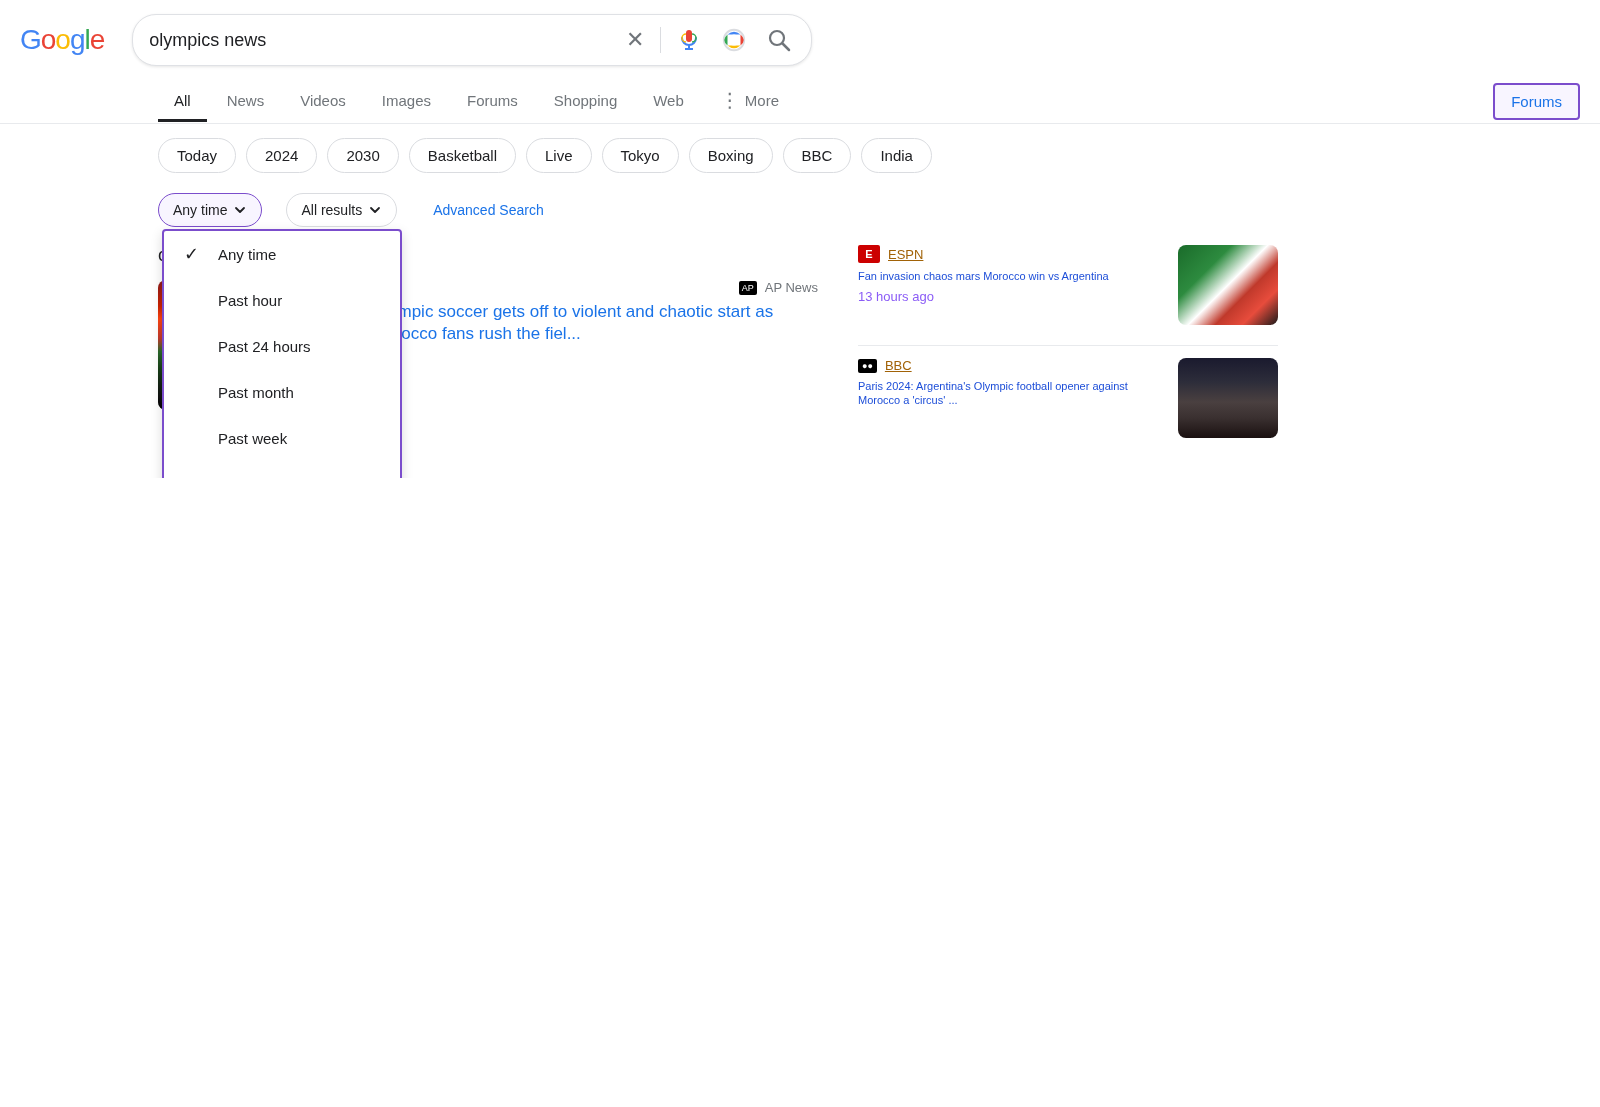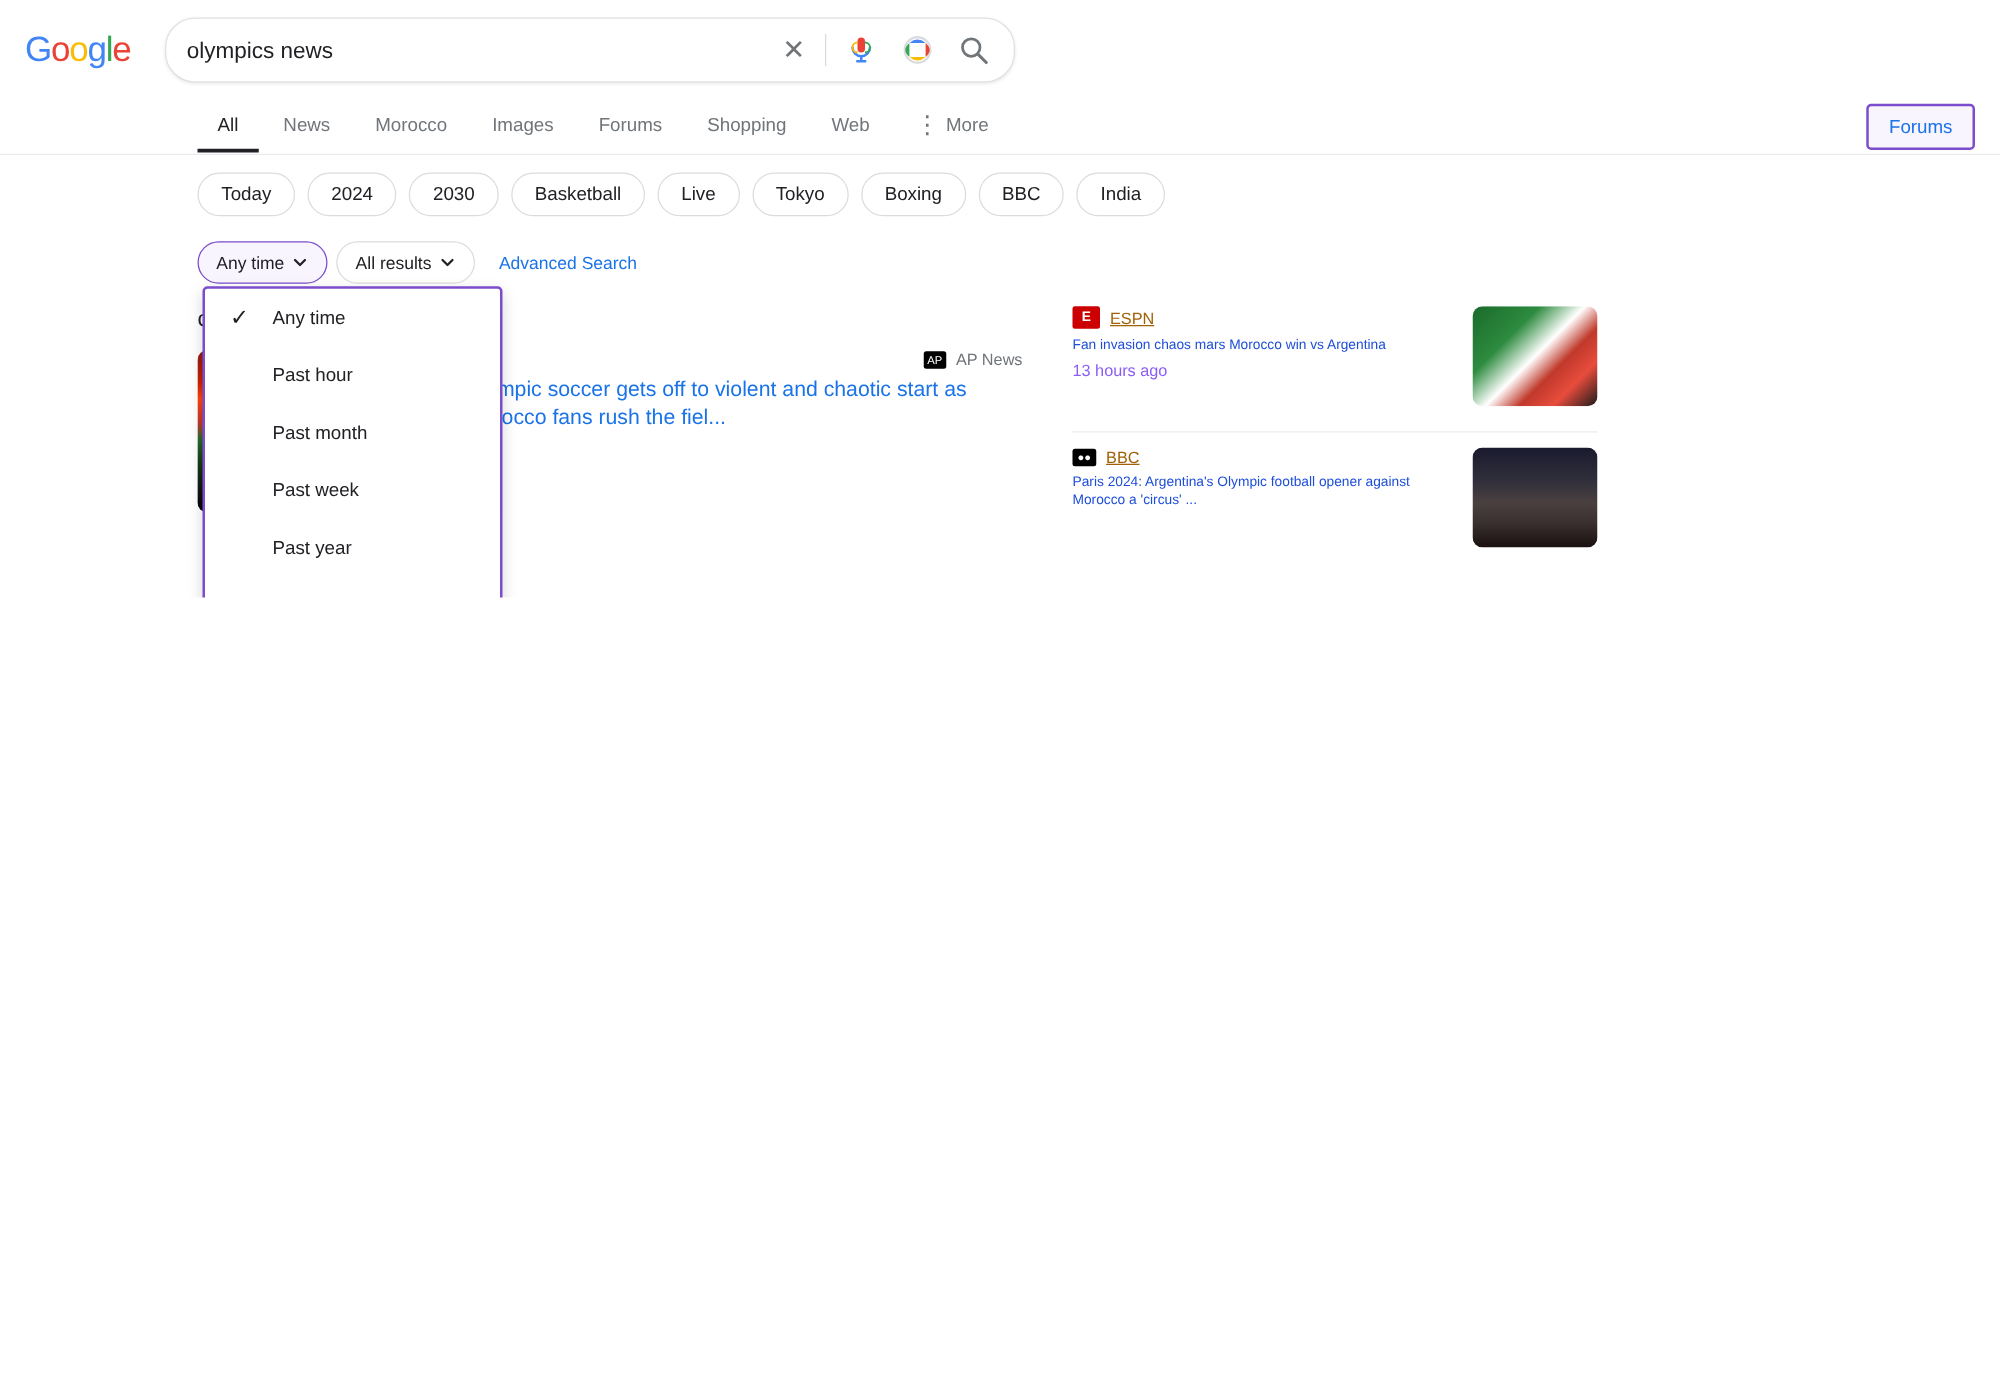--- a/index.html
+++ b/index.html
@@ -34,21 +34,21 @@
     .nav-tab { display: flex; align-items: center; padding: 10px 16px; font-size: 15px; color: #70757a; cursor: pointer; border-bottom: 3px solid transparent; text-decoration: none; white-space: nowrap; }
     .nav-tab.active { color: #202124; border-bottom: 3px solid #202124; font-weight: 500; }
     .nav-tab-more { display: flex; align-items: center; gap: 4px; }
     .tools-btn { margin-left: auto; padding: 8px 16px; font-size: 15px; color: #1a73e8; cursor: pointer; border: 2px solid #7b4dcc; border-radius: 4px; background: #f8f5ff; }
 
     
     .chips-row { display: flex; align-items: center; gap: 10px; padding: 14px 20px 10px 158px; overflow-x: auto; }
     .chip { padding: 8px 18px; border: 1px solid #dadce0; border-radius: 20px; font-size: 15px; color: #202124; background: #fff; cursor: pointer; white-space: nowrap; }
 
     
-    .tools-row { display: flex; align-items: center; padding: 10px 20px 8px 158px; gap: 7px; position: relative; }
+    .tools-row { display: flex; align-items: center; padding: 10px 20px 8px 158px; gap: 24px; position: relative; }
     .filter-btn { display: flex; align-items: center; gap: 6px; padding: 8px 14px; border: 1px solid #dadce0; border-radius: 20px; font-size: 14px; color: #202124; background: #fff; cursor: pointer; }
     .filter-btn svg { width: 14px; height: 14px; }
     .advanced-search-link { font-size: 14px; color: #1a73e8; cursor: pointer; padding: 8px 12px; text-decoration: none; }
 
     
     .dropdown-menu { position: absolute; top: 46px; left: 162px; background: #fff; border: 2px solid #7b4dcc; border-radius: 4px; min-width: 240px; z-index: 100; box-shadow: 0 4px 12px rgba(0,0,0,0.15); }
     .dropdown-item { display: flex; align-items: center; padding: 12px 20px; font-size: 15px; color: #202124; cursor: pointer; gap: 16px; }
     .dropdown-item.selected { font-weight: 500; }
     .check-icon { width: 18px; color: #202124; font-size: 18px; }
 
@@ -137,21 +137,21 @@
           <line x1="15.5" y1="15.5" x2="22" y2="22" stroke="#70757a" stroke-width="2.5" stroke-linecap="round"></line>
         </svg>
       </button>
     </div>
   </div>
 </div>
 
 <div class="nav-tabs">
   <a class="nav-tab active">All</a>
   <a class="nav-tab">News</a>
-  <a class="nav-tab">Morocco</a>
+  <a class="nav-tab">Videos</a>
   <a class="nav-tab">Images</a>
   <a class="nav-tab">Forums</a>
   <a class="nav-tab">Shopping</a>
   <a class="nav-tab">Web</a>
   <a class="nav-tab nav-tab-more">
     <span style="font-size:20px;color:#70757a;letter-spacing:1px;line-height:1;">⋮</span>
     <span>More</span>
   </a>
   <button class="tools-btn">Forums</button>
 </div>
@@ -187,20 +187,24 @@
     <div class="dropdown-item selected">
       <span class="check-icon">✓</span>
       <span>Any time</span>
     </div>
     <div class="dropdown-item">
       <span class="check-icon" style="opacity:0;">✓</span>
       <span>Past hour</span>
     </div>
     <div class="dropdown-item">
       <span class="check-icon" style="opacity:0;">✓</span>
+      <span>Past 24 hours</span>
+    </div>
+    <div class="dropdown-item">
+      <span class="check-icon" style="opacity:0;">✓</span>
       <span>Past month</span>
     </div>
     <div class="dropdown-item">
       <span class="check-icon" style="opacity:0;">✓</span>
       <span>Past week</span>
     </div>
     <div class="dropdown-item">
       <span class="check-icon" style="opacity:0;">✓</span>
       <span>Past year</span>
     </div>

